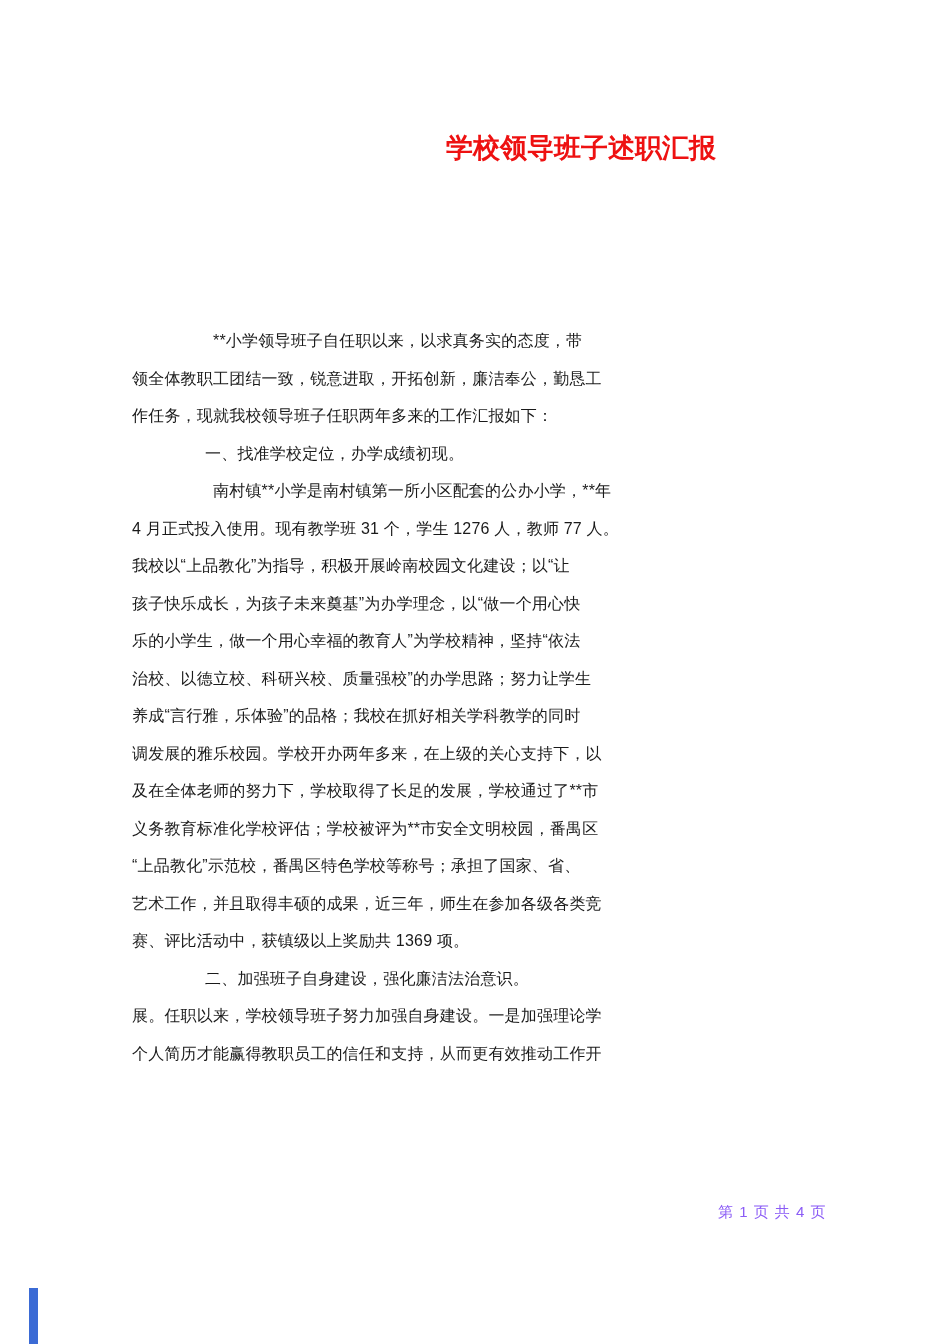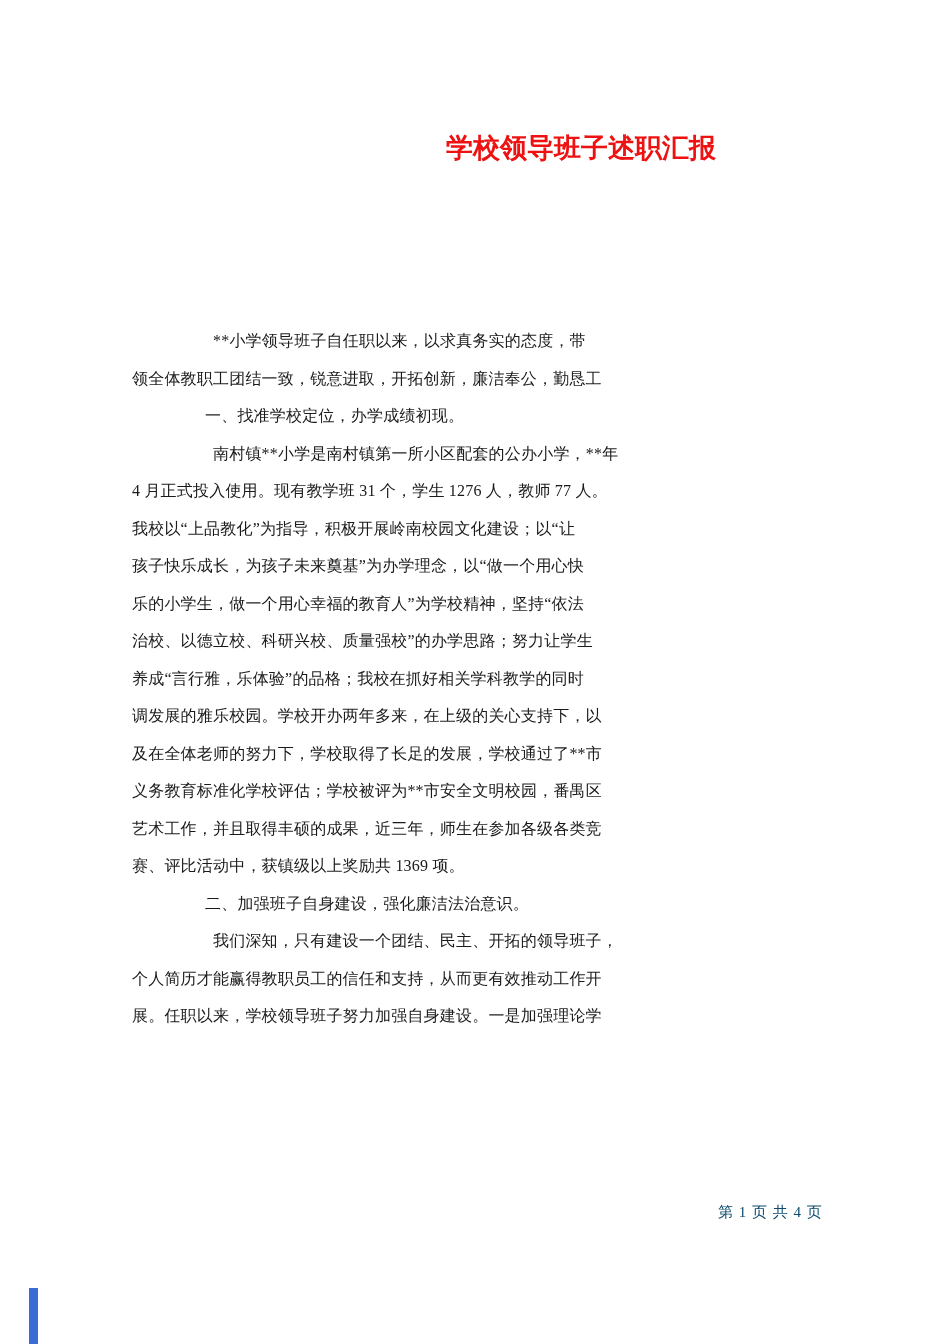--- a/index.html
+++ b/index.html
@@ -6,21 +6,21 @@
     margin: 0;
     padding: 0;
     background: #ffffff;
   }
   .page {
     position: relative;
     width: 838px;
     height: 1344px;
     background: #ffffff;
     overflow: hidden;
-    font-family: Liberation Serif, serif;
+    font-family: Liberation Sans, sans-serif;
     color: #1a1a1a;
   }
   .doc-title {
     position: absolute;
     left: 446px;
     top: 130px;
     font-size: 27px;
     font-weight: bold;
     white-space: nowrap;
     letter-spacing: 0px;
@@ -39,57 +39,58 @@
     letter-spacing: 0.2px;
   }
   .ind-p { padding-left: 81px; }
   .ind-h { padding-left: 73px; }
   .footer {
     position: absolute;
     left: 718px;
     top: 1203px;
     font-size: 15px;
     letter-spacing: 1px;
-    color: #0c4a6e;
+    color: #8b5cf6;
     white-space: nowrap;
   }
   .edge-mark {
     position: absolute;
     left: 29px;
     top: 1288px;
     width: 9px;
     height: 56px;
   }
 </style>
 </head>
 <body>
 
 <div class="page">
 
   <div class="doc-title" style="color: rgb(238, 17, 17);">学校领导班子述职汇报</div>
 
   <div class="body-text">
     <div class="line ind-p">**小学领导班子自任职以来，以求真务实的态度，带</div>
     <div class="line">领全体教职工团结一致，锐意进取，开拓创新，廉洁奉公，勤恳工</div>
+    <div class="line">作任务，现就我校领导班子任职两年多来的工作汇报如下：</div>
     <div class="line ind-h">一、找准学校定位，办学成绩初现。</div>
     <div class="line ind-p">南村镇**小学是南村镇第一所小区配套的公办小学，**年</div>
     <div class="line">4 月正式投入使用。现有教学班 31 个，学生 1276 人，教师 77 人。</div>
     <div class="line">我校以“上品教化”为指导，积极开展岭南校园文化建设；以“让</div>
     <div class="line">孩子快乐成长，为孩子未来奠基”为办学理念，以“做一个用心快</div>
     <div class="line">乐的小学生，做一个用心幸福的教育人”为学校精神，坚持“依法</div>
     <div class="line">治校、以德立校、科研兴校、质量强校”的办学思路；努力让学生</div>
     <div class="line">养成“言行雅，乐体验”的品格；我校在抓好相关学科教学的同时</div>
     <div class="line">调发展的雅乐校园。学校开办两年多来，在上级的关心支持下，以</div>
     <div class="line">及在全体老师的努力下，学校取得了长足的发展，学校通过了**市</div>
     <div class="line">义务教育标准化学校评估；学校被评为**市安全文明校园，番禺区</div>
+    <div class="line">“上品教化”示范校，番禺区特色学校等称号；承担了国家、省、</div>
     <div class="line">艺术工作，并且取得丰硕的成果，近三年，师生在参加各级各类竞</div>
     <div class="line">赛、评比活动中，获镇级以上奖励共 1369 项。</div>
     <div class="line ind-h">二、加强班子自身建设，强化廉洁法治意识。</div>
-    <div class="line ind-p">我们深知，只有建设一个团结、民主、开拓的领导班子，</div>
+    <div class="line">展。任职以来，学校领导班子努力加强自身建设。一是加强理论学</div>
     <div class="line">个人简历才能赢得教职员工的信任和支持，从而更有效推动工作开</div>
-    <div class="line">展。任职以来，学校领导班子努力加强自身建设。一是加强理论学</div>
   </div>
 
   <div class="footer">第 1 页 共 4 页</div>
 
   <div class="edge-mark" style="background: rgb(59, 107, 213);"></div>
 
 </div>
 
 </body></html>

